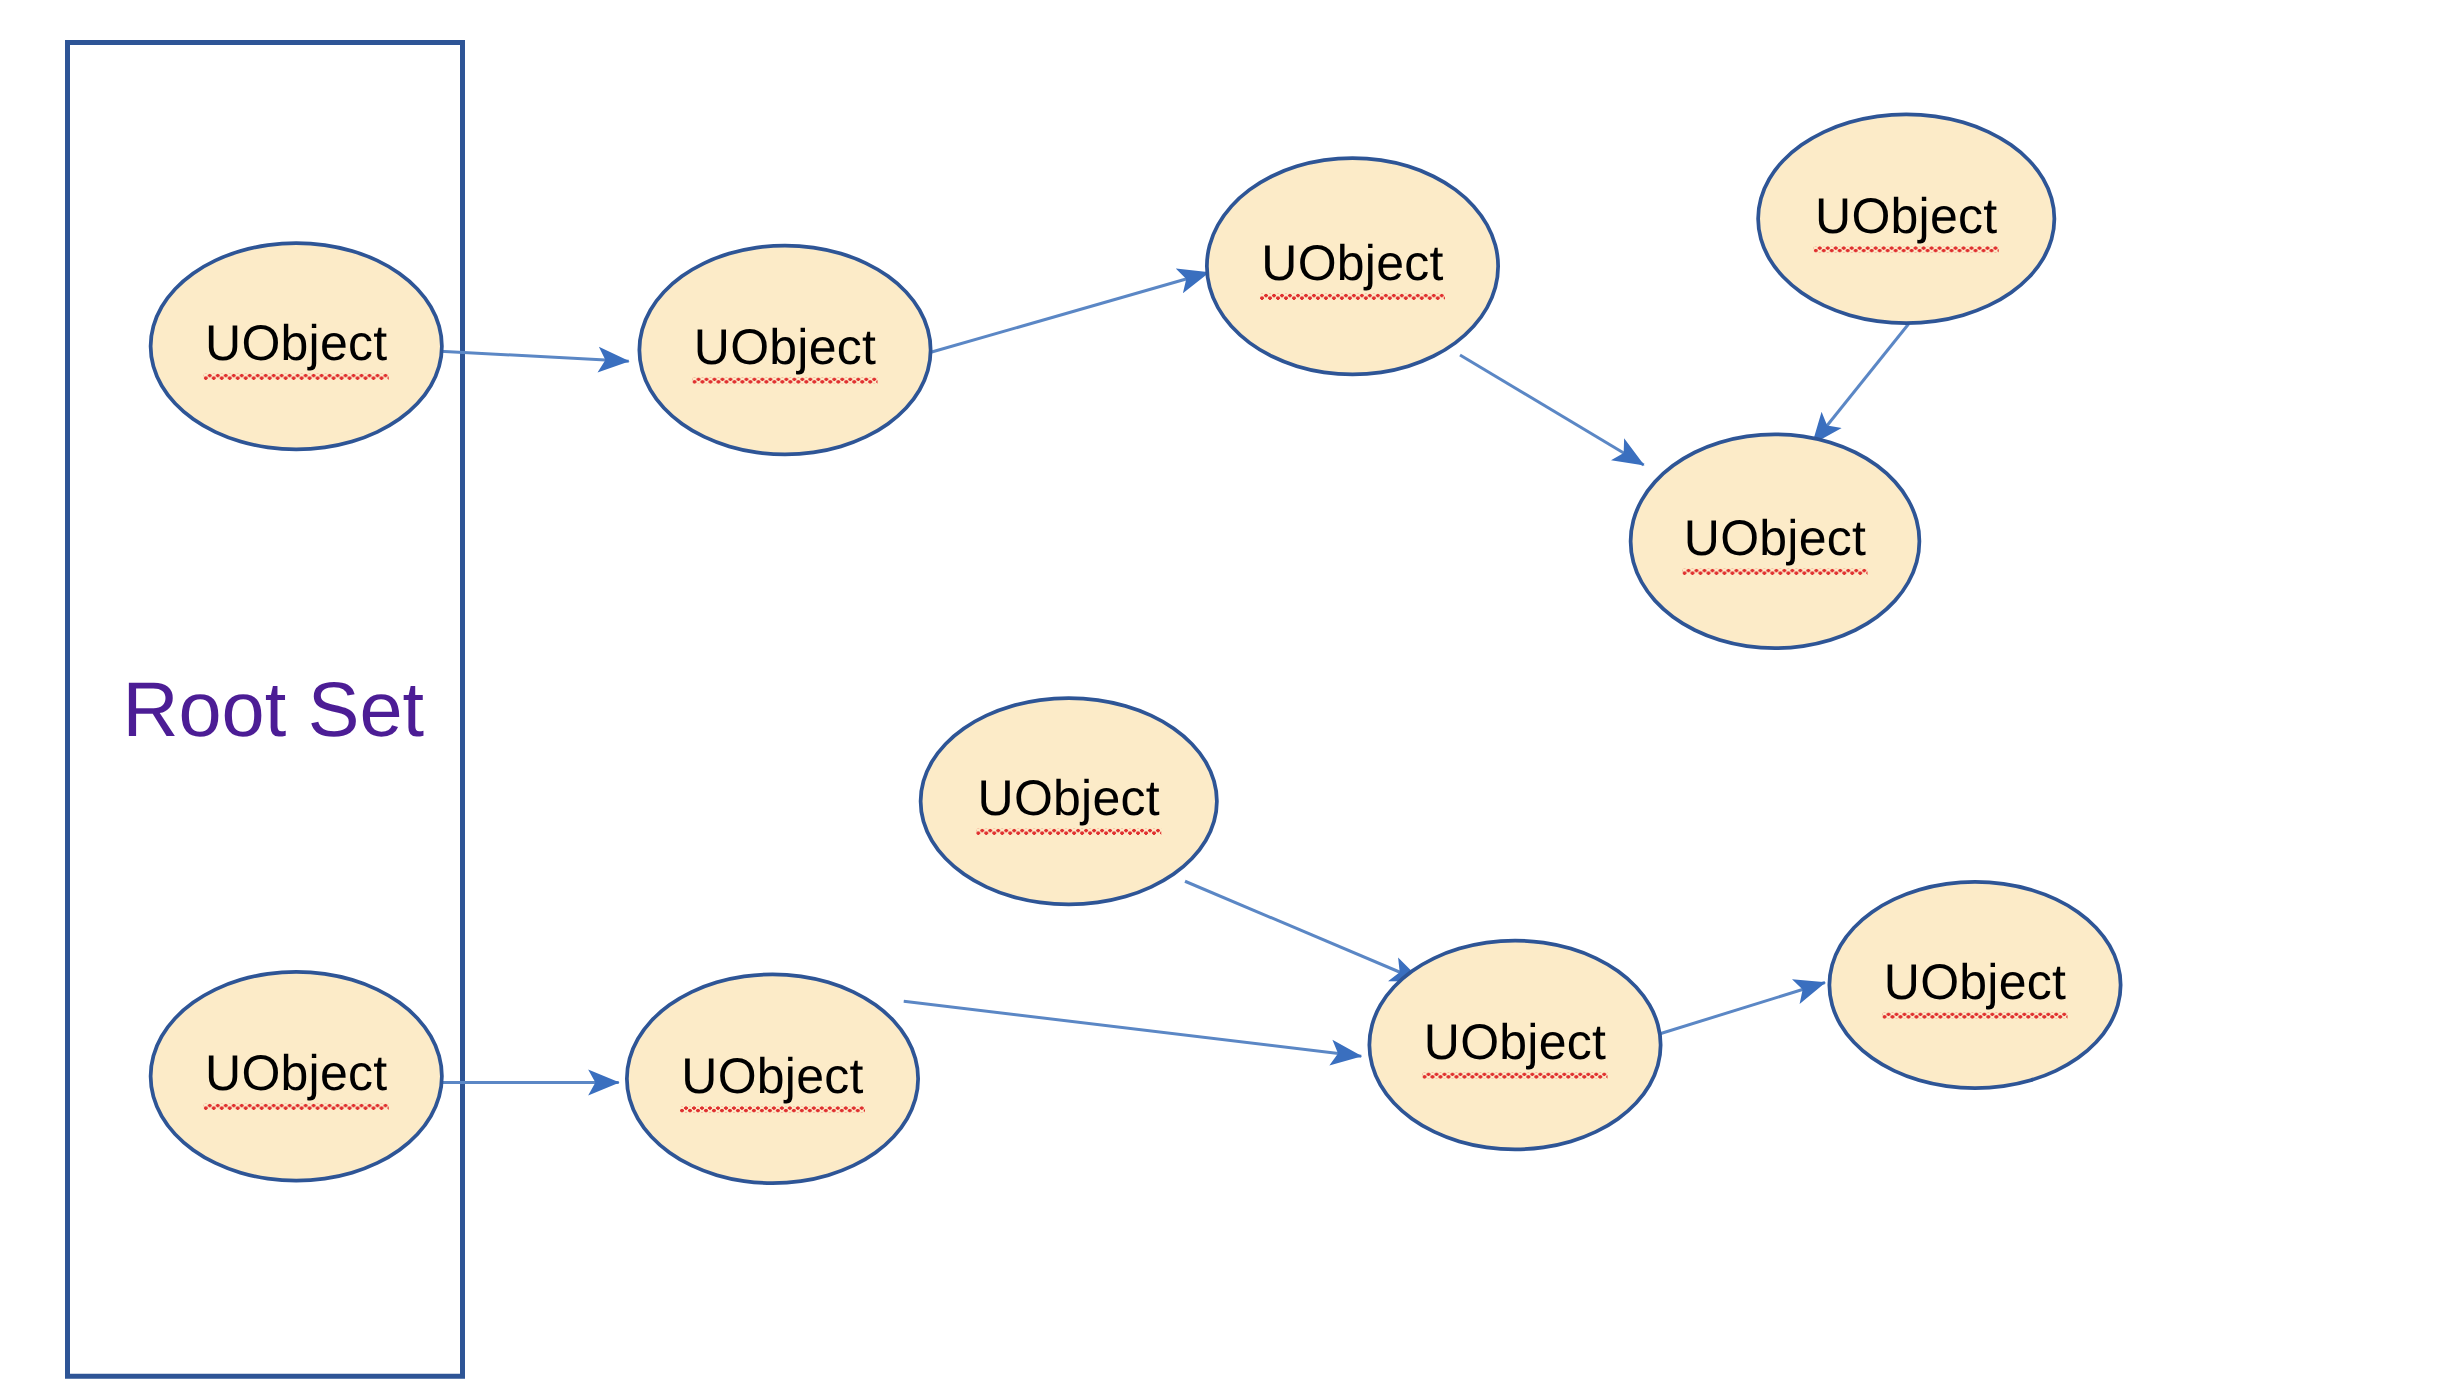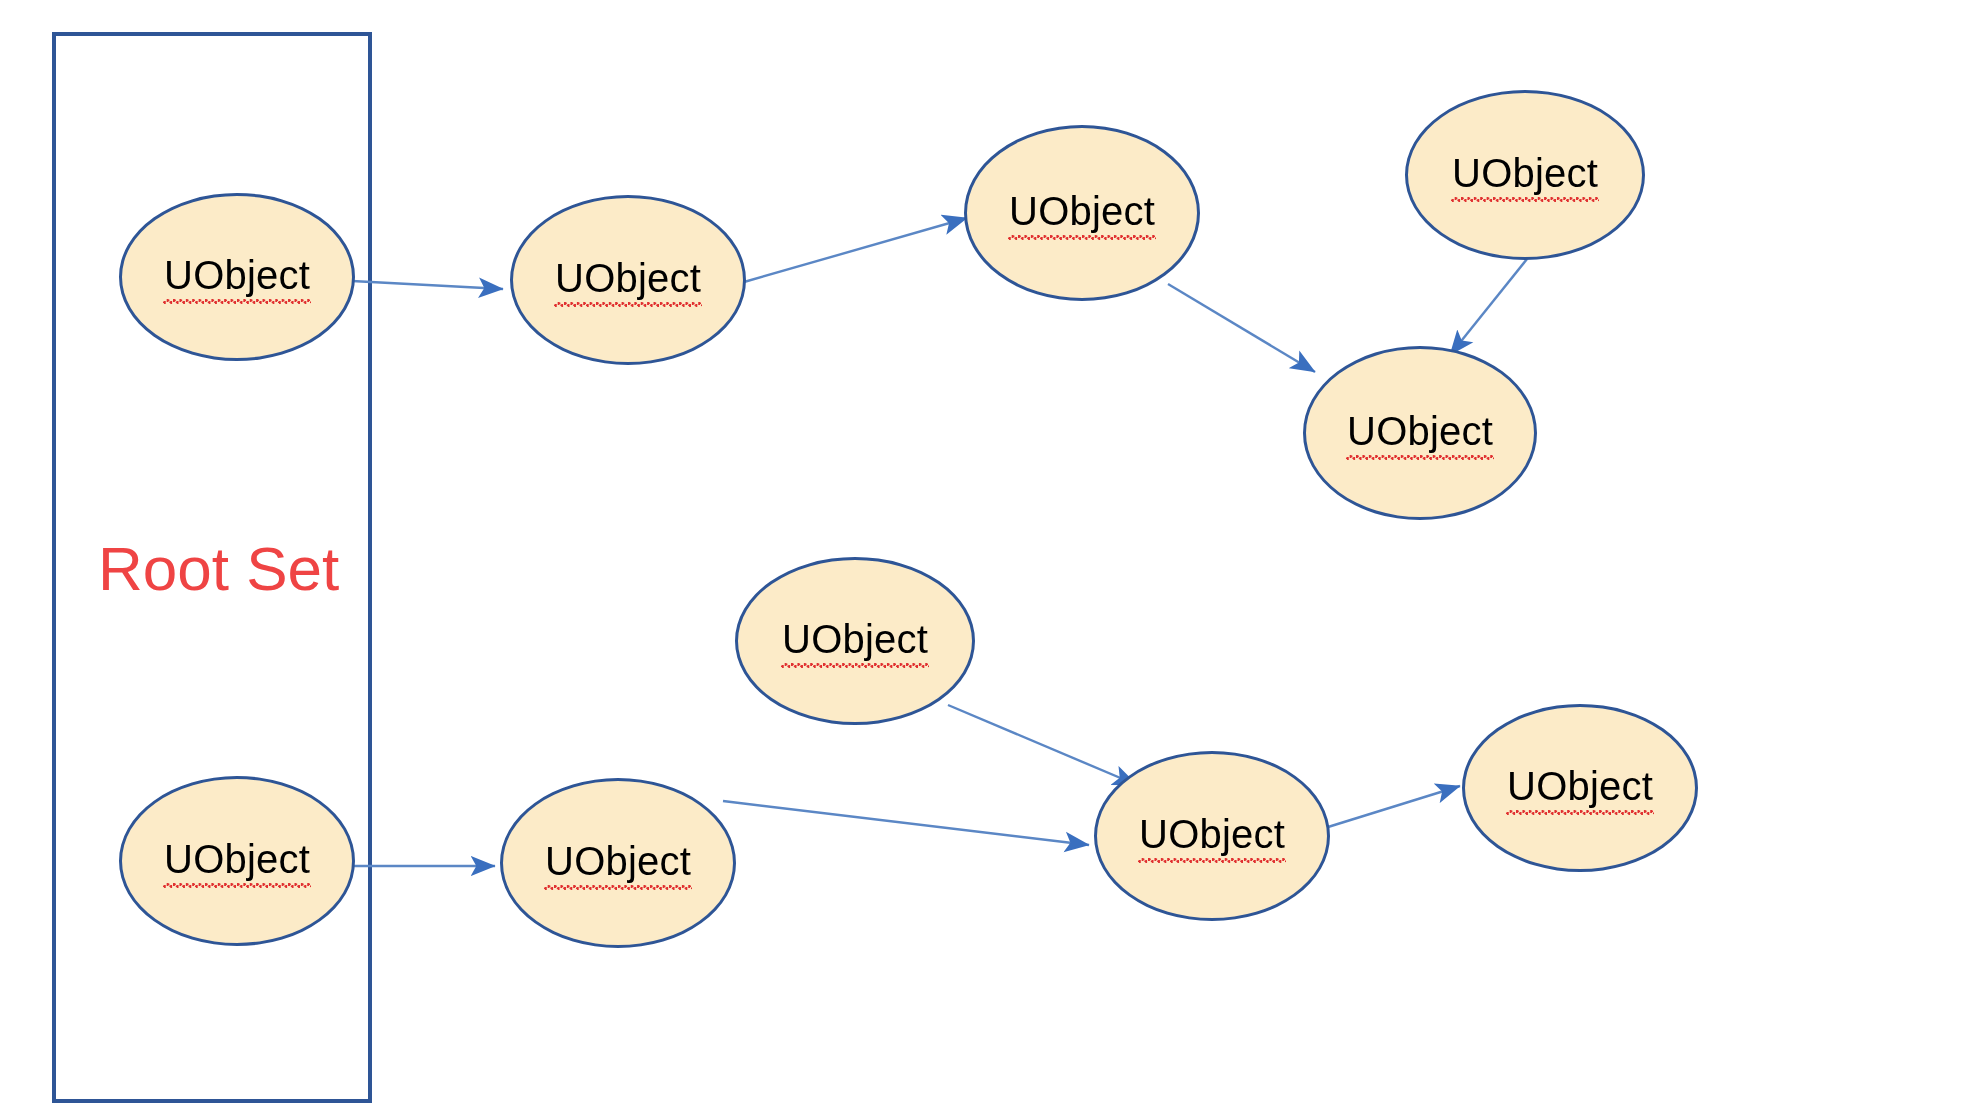--- a/index.html
+++ b/index.html
@@ -83,21 +83,21 @@
     font-size: 62px;
     line-height: 1;
   }
 </style>
 </head>
 <body>
 
 <div id="diagram-canvas">
 
   <div id="root-set-box" style="left: 52px; top: 32px; width: 320px; height: 1071px; border-color: rgb(46, 85, 150);"></div>
-  <div id="root-set-label" style="left: 98px; top: 538px; color: #ef4444;">Root Set</div>
+  <div id="root-set-label" style="left: 98px; top: 538px; color: #4c1d95;">Root Set</div>
 
   <svg id="edge-layer" viewBox="0 0 1963 1112" width="1963" height="1112" xmlns="http://www.w3.org/2000/svg">
     <defs>
       <marker id="arrowhead" markerWidth="11" markerHeight="9" refX="10.2" refY="4.5" orient="auto" markerUnits="strokeWidth">
         <path d="M0,0.2 L10.5,4.5 L0,8.8 L2.4,4.5 Z" fill="#3A6FBF"></path>
       </marker>
     </defs>
     <g id="edge-group">
         <line x1="352" y1="281" x2="503" y2="289" stroke="#5B87C5" stroke-width="2.4" marker-end="url(#arrowhead)"></line>
         <line x1="744" y1="282" x2="967" y2="218" stroke="#5B87C5" stroke-width="2.4" marker-end="url(#arrowhead)"></line>

